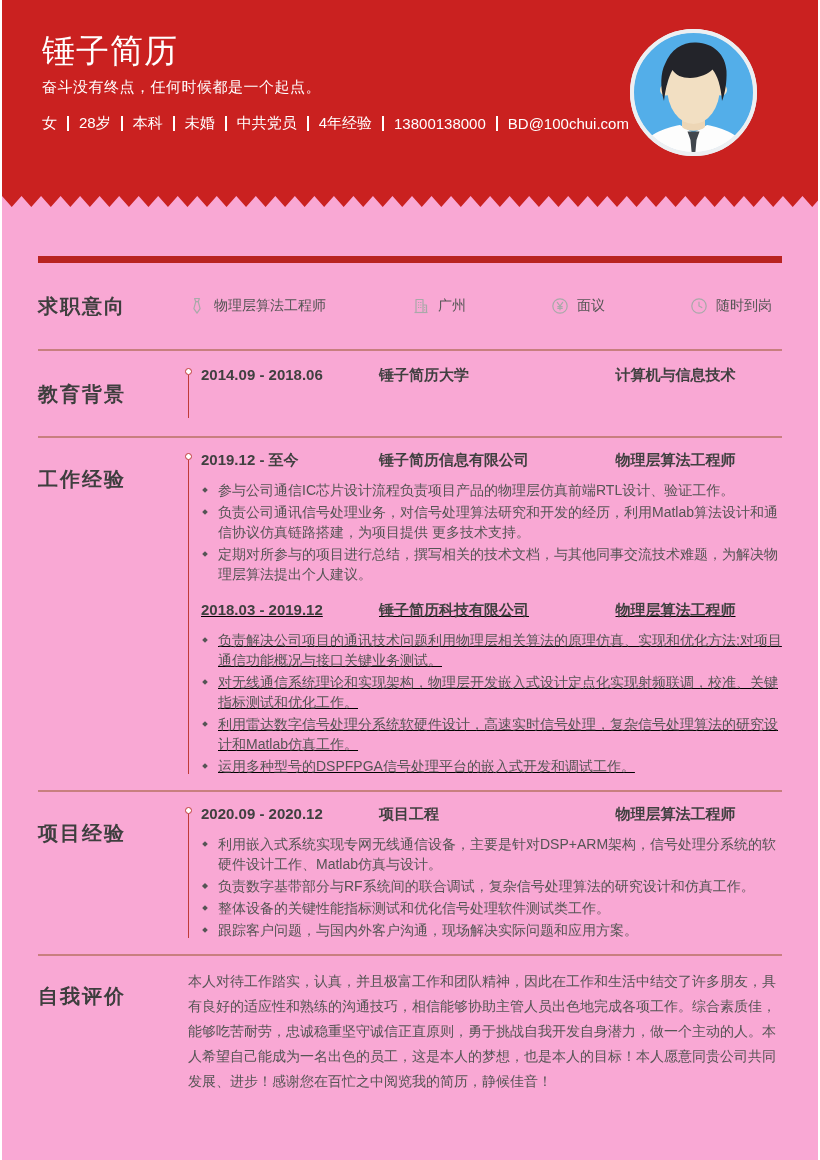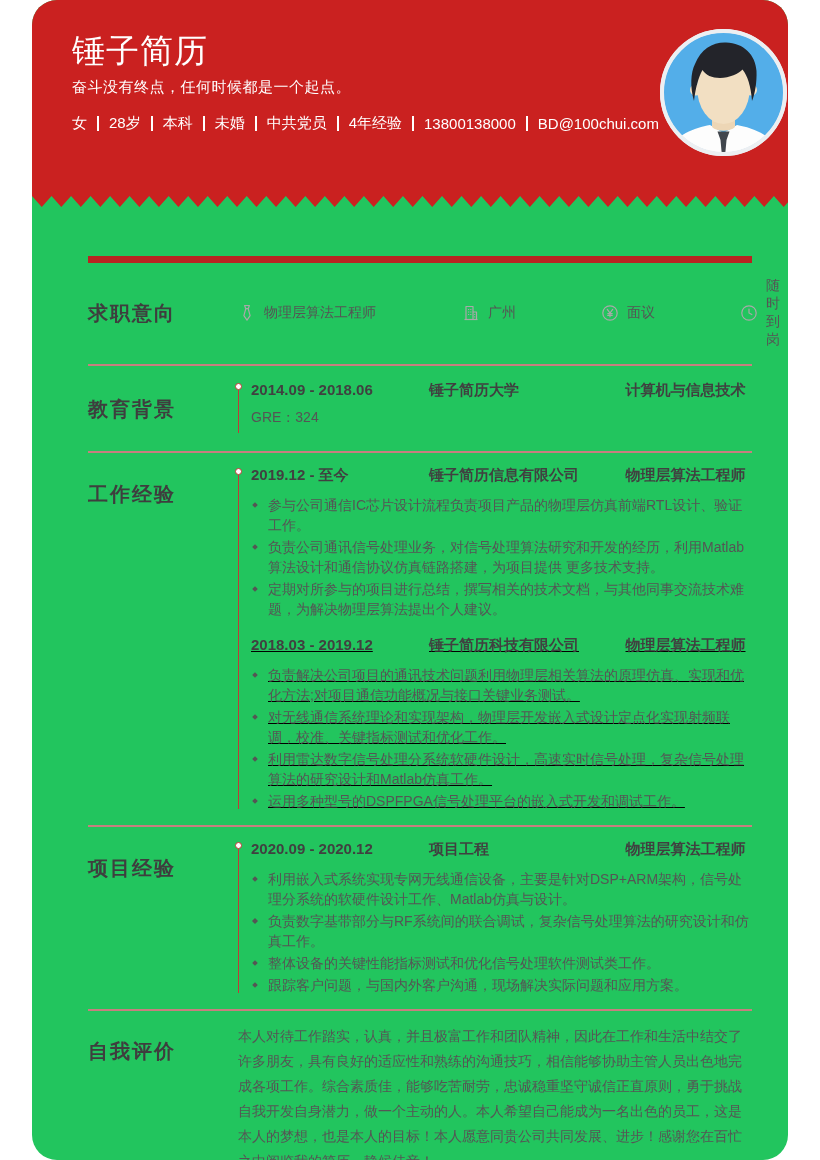--- a/index.html
+++ b/index.html
@@ -1,31 +1,31 @@
 <!DOCTYPE html>
 <html lang="zh"><head>
 <meta charset="utf-8">
 <title>锤子简历</title>
 <style>
   * { box-sizing: border-box; }
   html,body { margin:0; padding:0; background:#ffffff; }
   body { font-family: "Liberation Sans", "DejaVu Sans", sans-serif; }
-  .page { position:relative; width:756px; height:1160px; background:#22c55e; overflow:hidden; margin:0 auto;border-radius:25px; }
+  .page { position:relative; width:816px; height:1160px; background:#f9a8d4; overflow:hidden; margin:0 auto; }
 
   
   .header { position:relative; height:196px; background:#ca2120; color:#fff; padding:0 40px; }
   .page-title { margin:0; padding-top:33px; font-size:33px; font-weight:300; letter-spacing:1px; line-height:1.1; }
   .subtitle { margin:9px 0 0; font-size:15px; font-weight:300; letter-spacing:0.5px; }
   .info-row { position:absolute; left:40px; top:114px; display:flex; align-items:center; font-size:15px; white-space:nowrap; }
   .info-bar { width:2px; height:15px; background:#ffffff; margin:0 10px; }
   .avatar { position:absolute; left:628px; top:29px; width:127px; height:127px; }
   .zigzag { display:block; width:820px; height:11px; }
 
   
-  .content { padding:16px 36px;margin-left:20px; }
+  .content { padding:16px 36px; }
   .accent-bar { height:7px; background:#b92421; margin-top:33px; }
 
   section { display:flex; }
   .sec-title { flex:none; width:150px; font-size:20px; font-weight:bold; color:#3e3e3e; letter-spacing:2px; line-height:24px; }
   .sec-body { flex:1; min-width:0; }
 
   .sec-intention { padding:14px 0 15px; align-items:center; }
   .intent-items { flex:1; display:flex; align-items:center; }
   .intent-item { display:flex; align-items:center; }
   .intent-item .icon { flex:none; width:18px; height:18px; margin-right:8px; }
@@ -170,21 +170,20 @@
       <h2 class="sec-title">教育背景</h2>
       <div class="sec-body tl">
         <span class="tl-dot"></span>
         <div class="entry">
           <div class="entry-header">
             <span class="col-period">2014.09 - 2018.06</span>
             <span class="col-org">锤子简历大学</span>
             <span class="col-role">计算机与信息技术</span>
           </div>
           <div class="details">
-            <div class="detail-line">GRE：324</div>
           </div>
         </div>
       </div>
     </section>
 
     <section class="sec-work sec-sep">
       <h2 class="sec-title">工作经验</h2>
       <div class="sec-body tl">
         <span class="tl-dot"></span>
 

